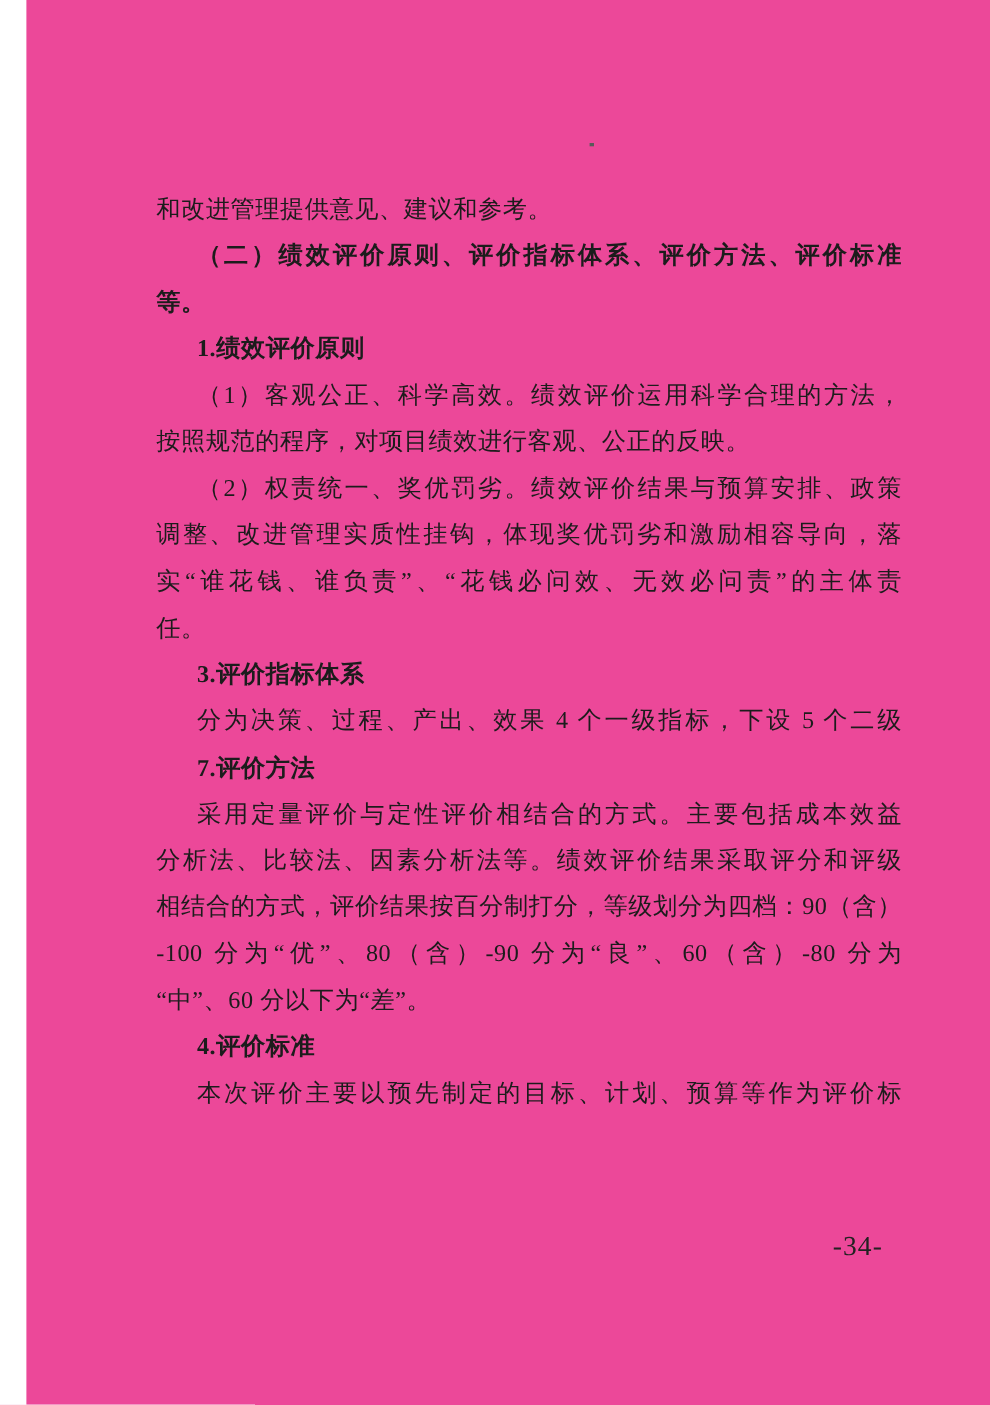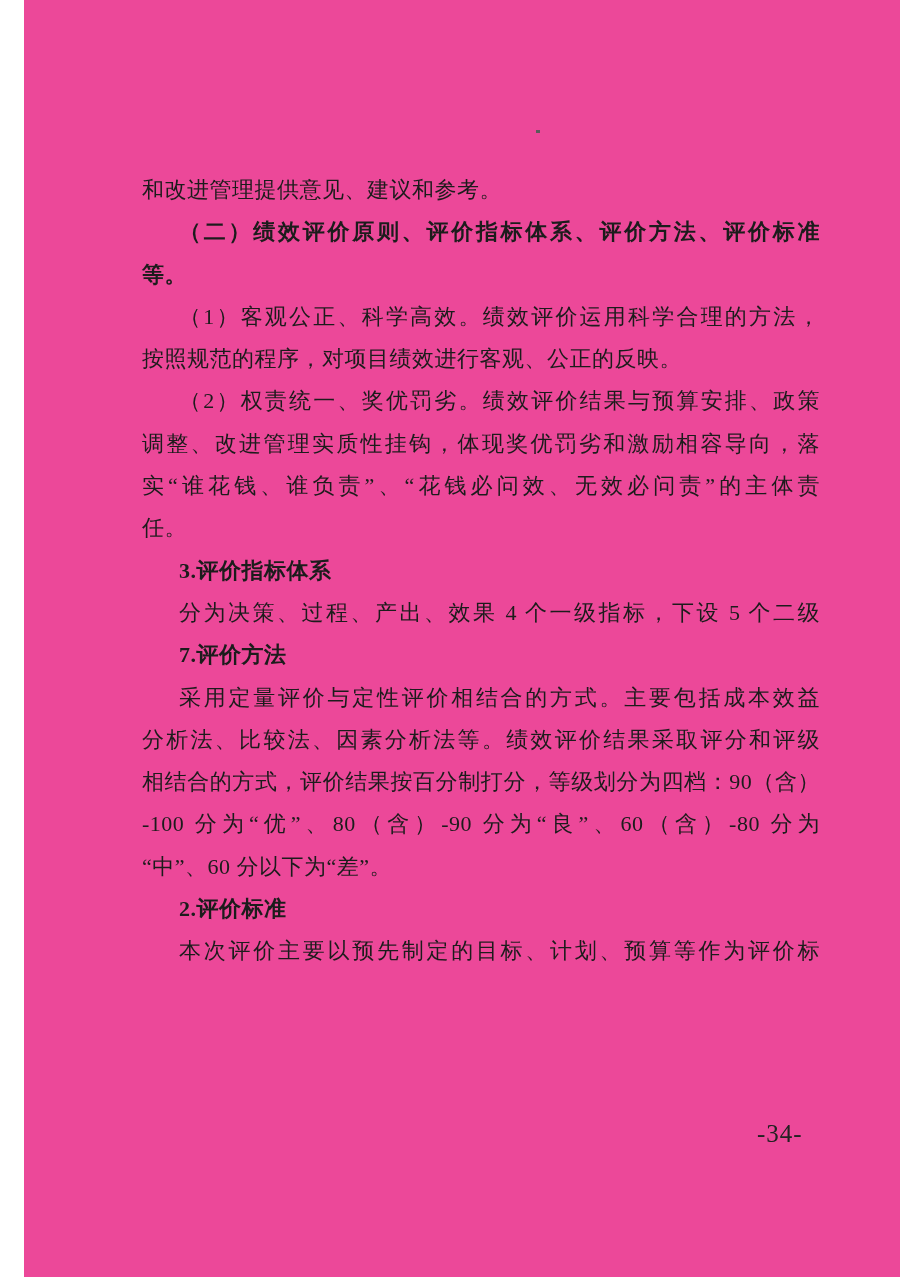--- a/index.html
+++ b/index.html
@@ -72,35 +72,36 @@
 <body>
 
 <div class="page">
 
   <div class="scan-dot"></div>
 
   <div class="textblock">
     <div class="ln">和改进管理提供意见、建议和参考。</div>
     <div class="ln bold indent fill">（二）绩效评价原则、评价指标体系、评价方法、评价标准</div>
     <div class="ln bold">等。</div>
+    <div class="ln bold indent">1.绩效评价原则</div>
     <div class="ln indent fill">（1）客观公正、科学高效。绩效评价运用科学合理的方法，</div>
     <div class="ln">按照规范的程序，对项目绩效进行客观、公正的反映。</div>
     <div class="ln indent fill">（2）权责统一、奖优罚劣。绩效评价结果与预算安排、政策</div>
     <div class="ln fill">调整、改进管理实质性挂钩，体现奖优罚劣和激励相容导向，落</div>
     <div class="ln fill">实“谁花钱、谁负责”、“花钱必问效、无效必问责”的主体责</div>
     <div class="ln">任。</div>
     <div class="ln bold indent">3.评价指标体系</div>
     <div class="ln indent fill">分为决策、过程、产出、效果 4 个一级指标，下设 5 个二级</div>
     <div class="ln bold indent">7.评价方法</div>
     <div class="ln indent fill">采用定量评价与定性评价相结合的方式。主要包括成本效益</div>
     <div class="ln fill">分析法、比较法、因素分析法等。绩效评价结果采取评分和评级</div>
     <div class="ln fill">相结合的方式，评价结果按百分制打分，等级划分为四档：90（含）</div>
     <div class="ln fill">-100 分为“优”、80（含）-90 分为“良”、60（含）-80 分为</div>
     <div class="ln">“中”、60 分以下为“差”。</div>
-    <div class="ln bold indent">2.评价标准</div>
+    <div class="ln bold indent">4.评价标准</div>
     <div class="ln indent fill">本次评价主要以预先制定的目标、计划、预算等作为评价标</div>
   </div>
 
   <div class="page-number">-34-</div>
 
   <div class="scan-dash-line"></div>
   <div class="scan-edge"></div>
 
 </div>
 

